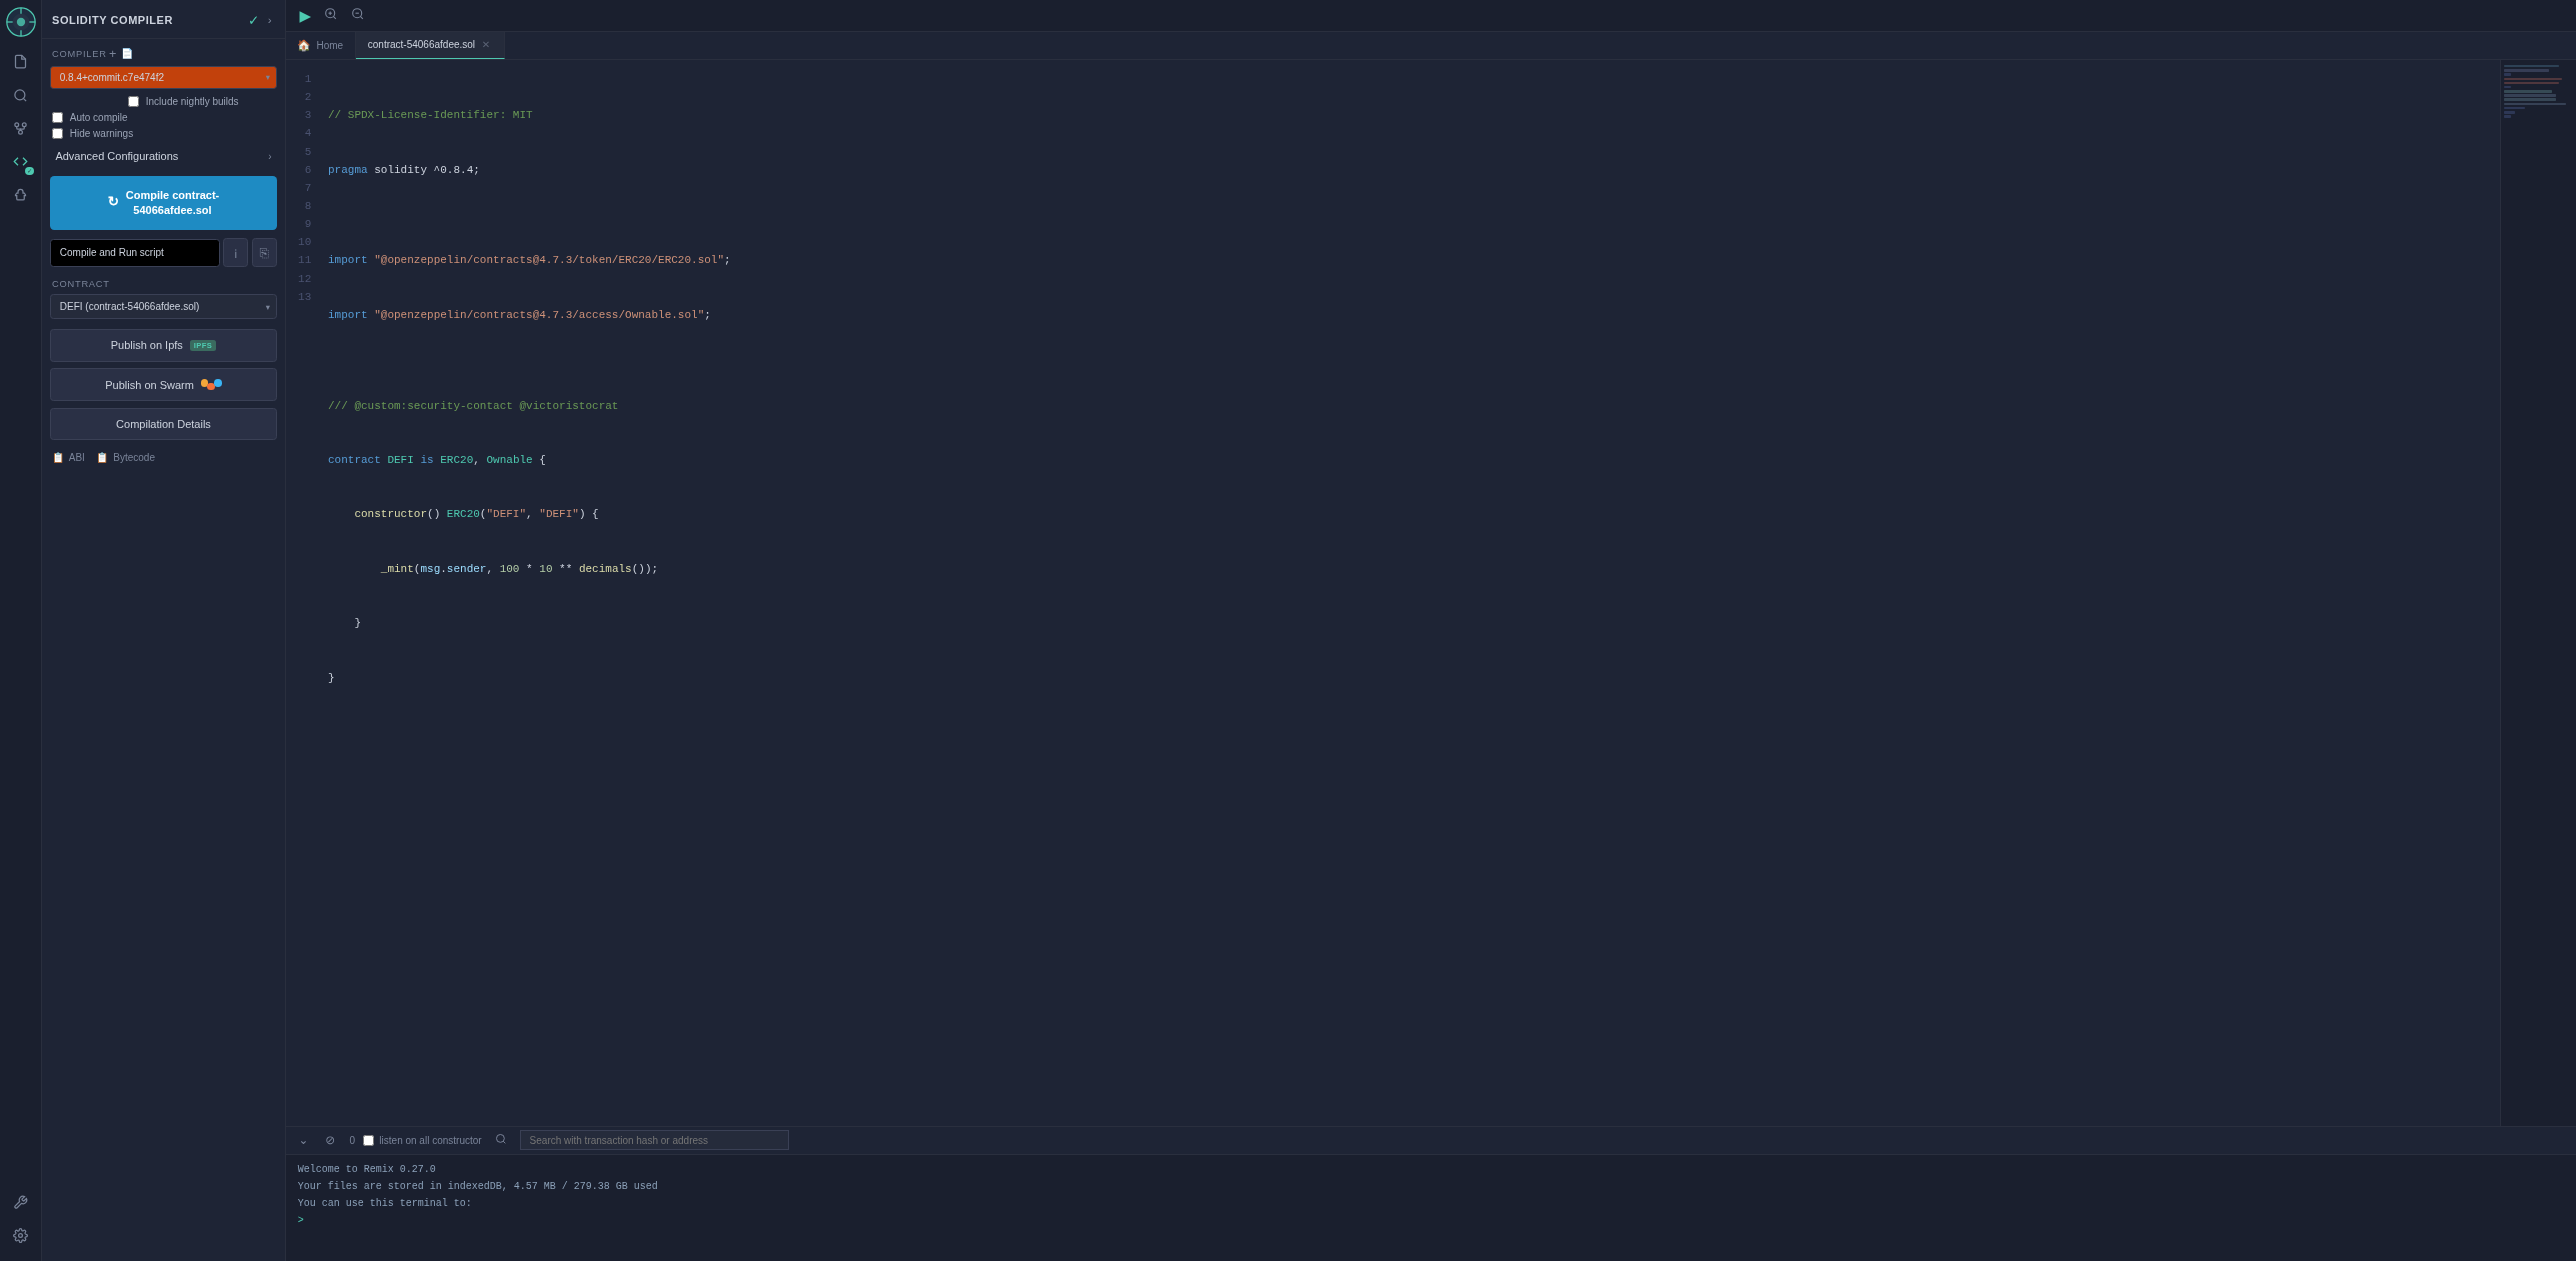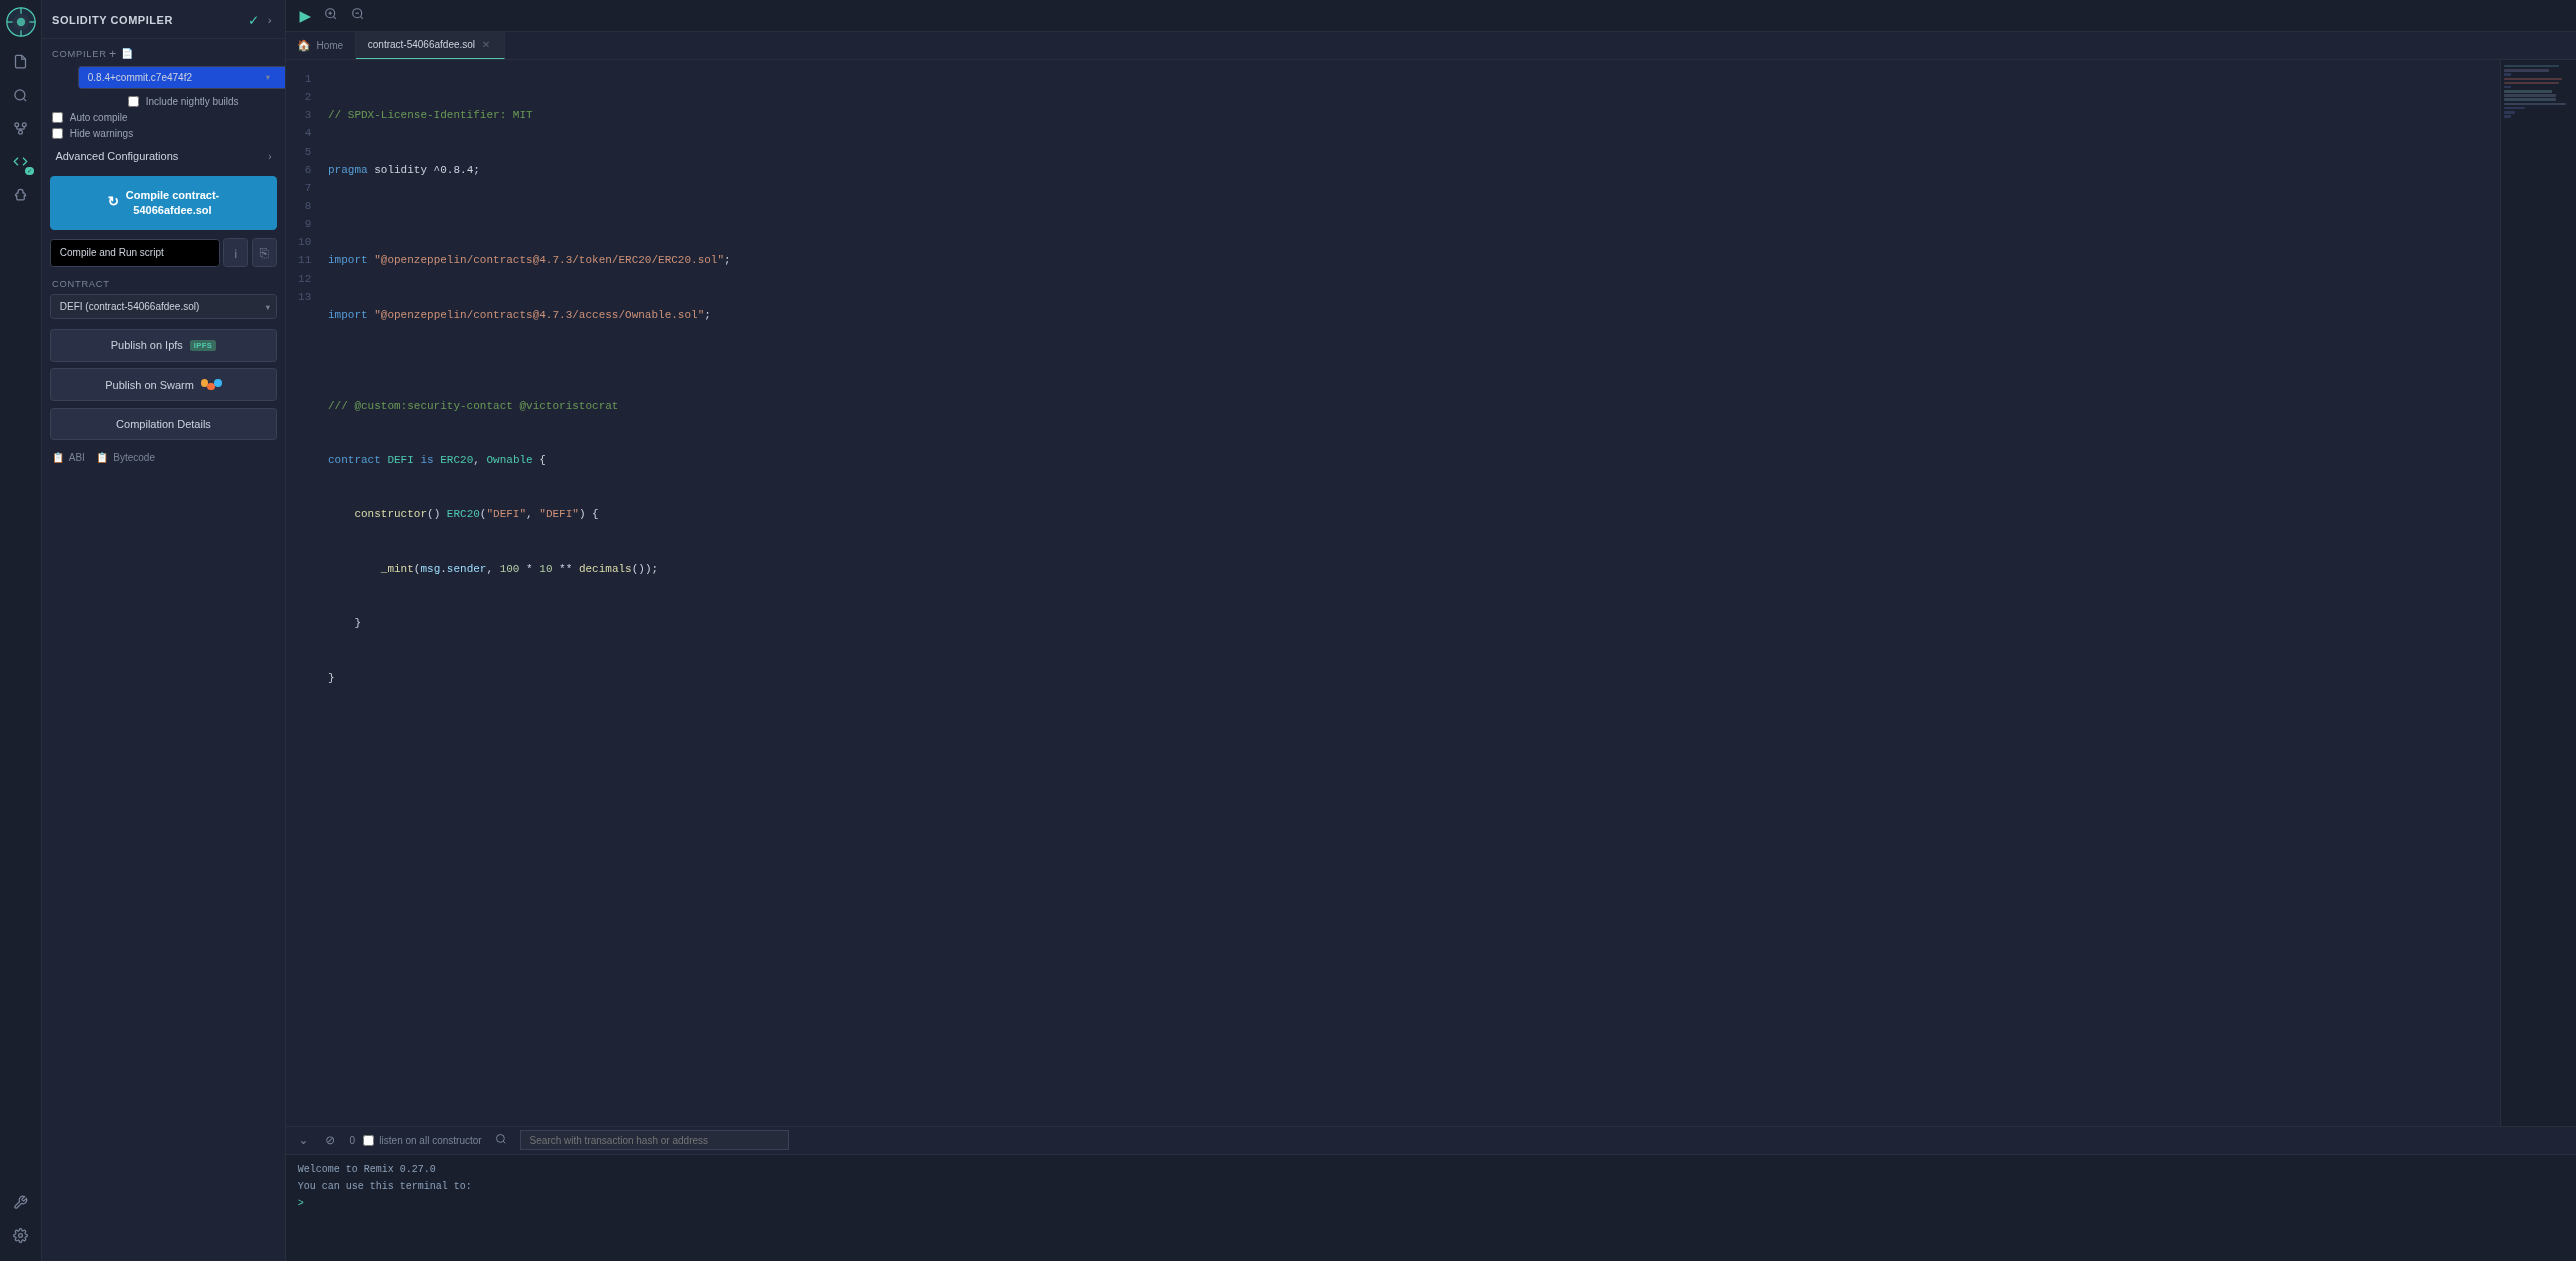--- a/index.html
+++ b/index.html
@@ -119,29 +119,28 @@
       margin-left: 1.7px;
       display: flex;
       align-items: center;
     }
     .compiler-select-wrap {
       position: relative;
       margin-bottom: 6.7px;
     }
     .compiler-select {
       width: 100%;
-      background: #1d4ed8;
+      background: #c2410c;
       border: 0.8px solid #3a4055;
       color: #cdd3de;
       padding: 5px 23.6px 5px 8.4px;
       border-radius: 3.4px;
       font-size: 10px;
       appearance: none;
       cursor: pointer;
-      margin-left: 28px;
     }
     .select-arrow {
       position: absolute;
       right: 6.7px;
       top: 50%;
       transform: translateY(-50%);
       color: #7a8499;
       pointer-events: none;
       font-size: 8.4px;
     }
@@ -775,20 +774,21 @@
       <button class="search-btn">
         <svg width="11.8" height="11.8" viewBox="0 0 24 24" fill="none" stroke="currentColor" stroke-width="2">
           <circle cx="11" cy="11" r="8"></circle>
             <line x1="21" y1="21" x2="16.65" y2="16.65"></line>
         </svg>
       </button>
       <input type="text" class="tx-search" placeholder="Search with transaction hash or address" style="">
     </div>
     <div class="terminal-content">
       <span class="terminal-line">Welcome to Remix 0.27.0</span>
+      <span class="terminal-line">Your files are stored in indexedDB, 4.57 MB / 279.38 GB used</span>
       <span class="terminal-line">You can use this terminal to:</span>
       <span class="terminal-line">
         <span class="terminal-prompt">&gt;</span>
       </span>
     </div>
   </div>
 </div>
 
 
 </body></html>

